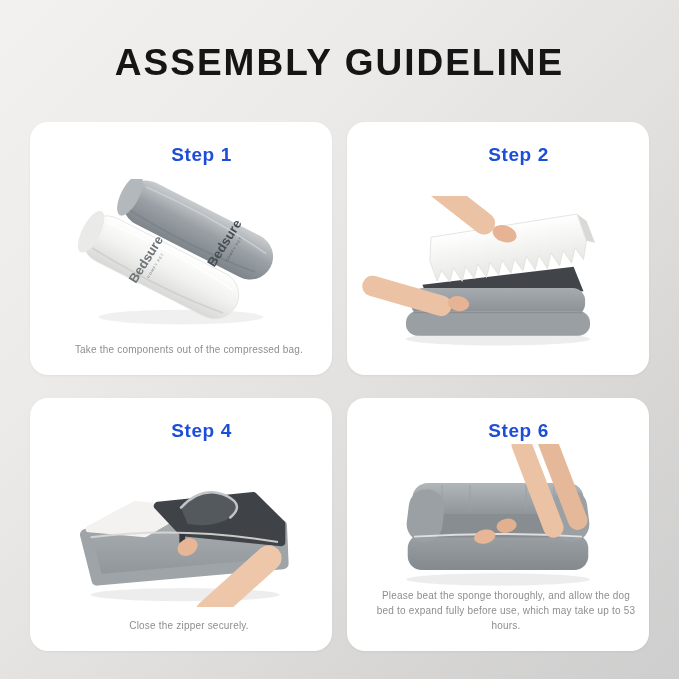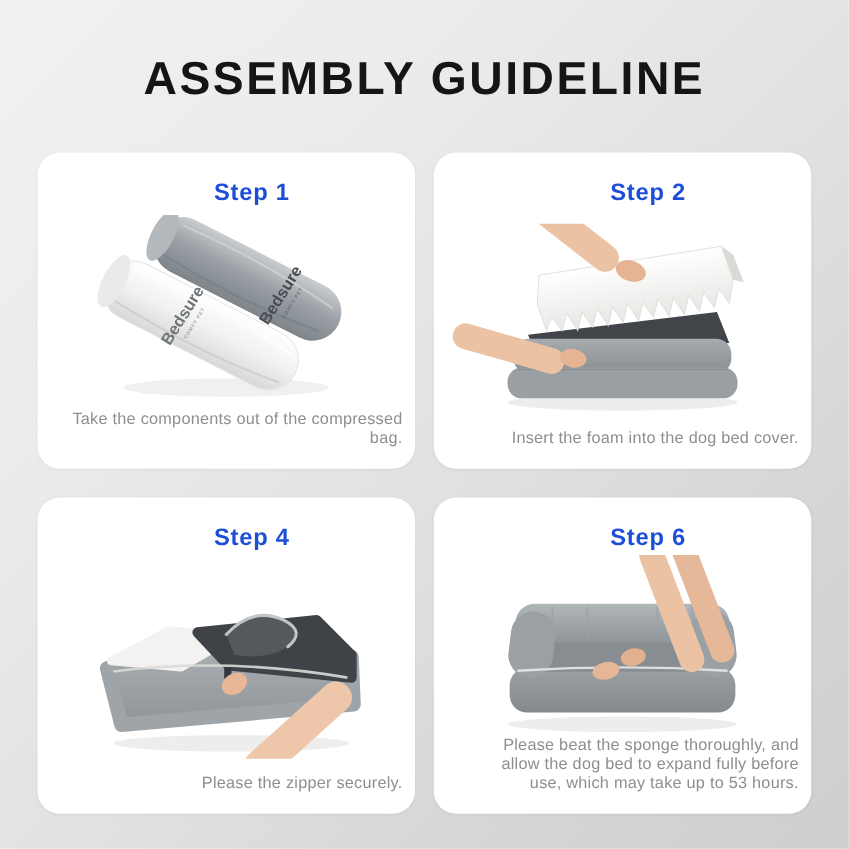--- a/index.html
+++ b/index.html
@@ -23,21 +23,21 @@
     box-shadow:0 1px 3px rgba(0,0,0,0.05);
   }
   .step-heading{
     margin:22px 0 0;text-align:center;
     font-size:19px;font-weight:600;color:#1d4ed8;letter-spacing:0.6px;padding-left:41px;
   }
   .art{flex:1;display:flex;align-items:center;justify-content:center;padding:2px 8px 0;min-height:0;}
   .art svg{width:286px;height:100%;max-height:152px;}
   .caption{
     margin:0 10px 18px 26px;
-    font-size:13px;line-height:15px;color:#8e8e8e;letter-spacing:0.2px;text-align:right;
+    font-size:10px;line-height:15px;color:#8e8e8e;letter-spacing:0.2px;text-align:center;
   }
   text{font-family:"Liberation Sans", sans-serif;}
 </style>
 </head>
 <body>
 
 <div class="page">
 
   <h1 class="title">ASSEMBLY GUIDELINE</h1>
 
@@ -113,21 +113,20 @@
           <g transform="rotate(38 110 16)">
             <rect x="36" y="2" width="116" height="27" rx="13" fill="#ecc2a4"></rect>
           </g>
           <ellipse cx="158" cy="46" rx="15" ry="10" transform="rotate(18 158 46)" fill="#e6b394"></ellipse>
           <g transform="rotate(16 50 120)">
             <rect x="-16" y="112" width="112" height="25" rx="12" fill="#ecc2a4"></rect>
           </g>
           <ellipse cx="102" cy="131" rx="13" ry="9" transform="rotate(10 102 131)" fill="#e6b394"></ellipse>
         </svg>
       </div>
-      <p class="caption">Insert the foam into the dog bed cover.</p>
     </section>
 
     <section class="card">
       <h2 class="step-heading">Step 4</h2>
       <div class="art">
         <svg viewBox="0 0 300 185">
           <defs>
             <linearGradient id="base3" x1="0" y1="0" x2="0" y2="1">
               <stop offset="0" stop-color="#aeb3b6"></stop>
               <stop offset="1" stop-color="#8e9498"></stop>
@@ -140,21 +139,21 @@
           <path d="M150 64 Q176 36 206 50 Q228 61 210 76 Q190 89 158 84 Z" fill="#53595d"></path>
           <path d="M150 64 Q176 36 206 50 Q228 61 210 76" fill="none" stroke="#c2c5c7" stroke-width="3" stroke-linecap="round"></path>
           <path d="M40 100 Q150 86 268 106" stroke="#d9d9d7" stroke-width="2.5" fill="none" opacity="0.9"></path>
           <rect x="148" y="96" width="7" height="12" rx="2" fill="#34383c"></rect>
           <g transform="rotate(-42 215 165)">
             <rect x="158" y="148" width="130" height="31" rx="15" fill="#eec6a9"></rect>
           </g>
           <ellipse cx="158" cy="112" rx="13" ry="10" transform="rotate(-30 158 112)" fill="#e7b697"></ellipse>
         </svg>
       </div>
-      <p class="caption">Please the zipper securely.</p>
+      <p class="caption">Close the zipper securely.</p>
     </section>
 
     <section class="card">
       <h2 class="step-heading">Step 6</h2>
       <div class="art">
         <svg viewBox="0 0 300 185">
           <defs>
             <linearGradient id="bolsterTop" x1="0" y1="0" x2="0" y2="1">
               <stop offset="0" stop-color="#b1b6b9"></stop>
               <stop offset="1" stop-color="#8f9599"></stop>

